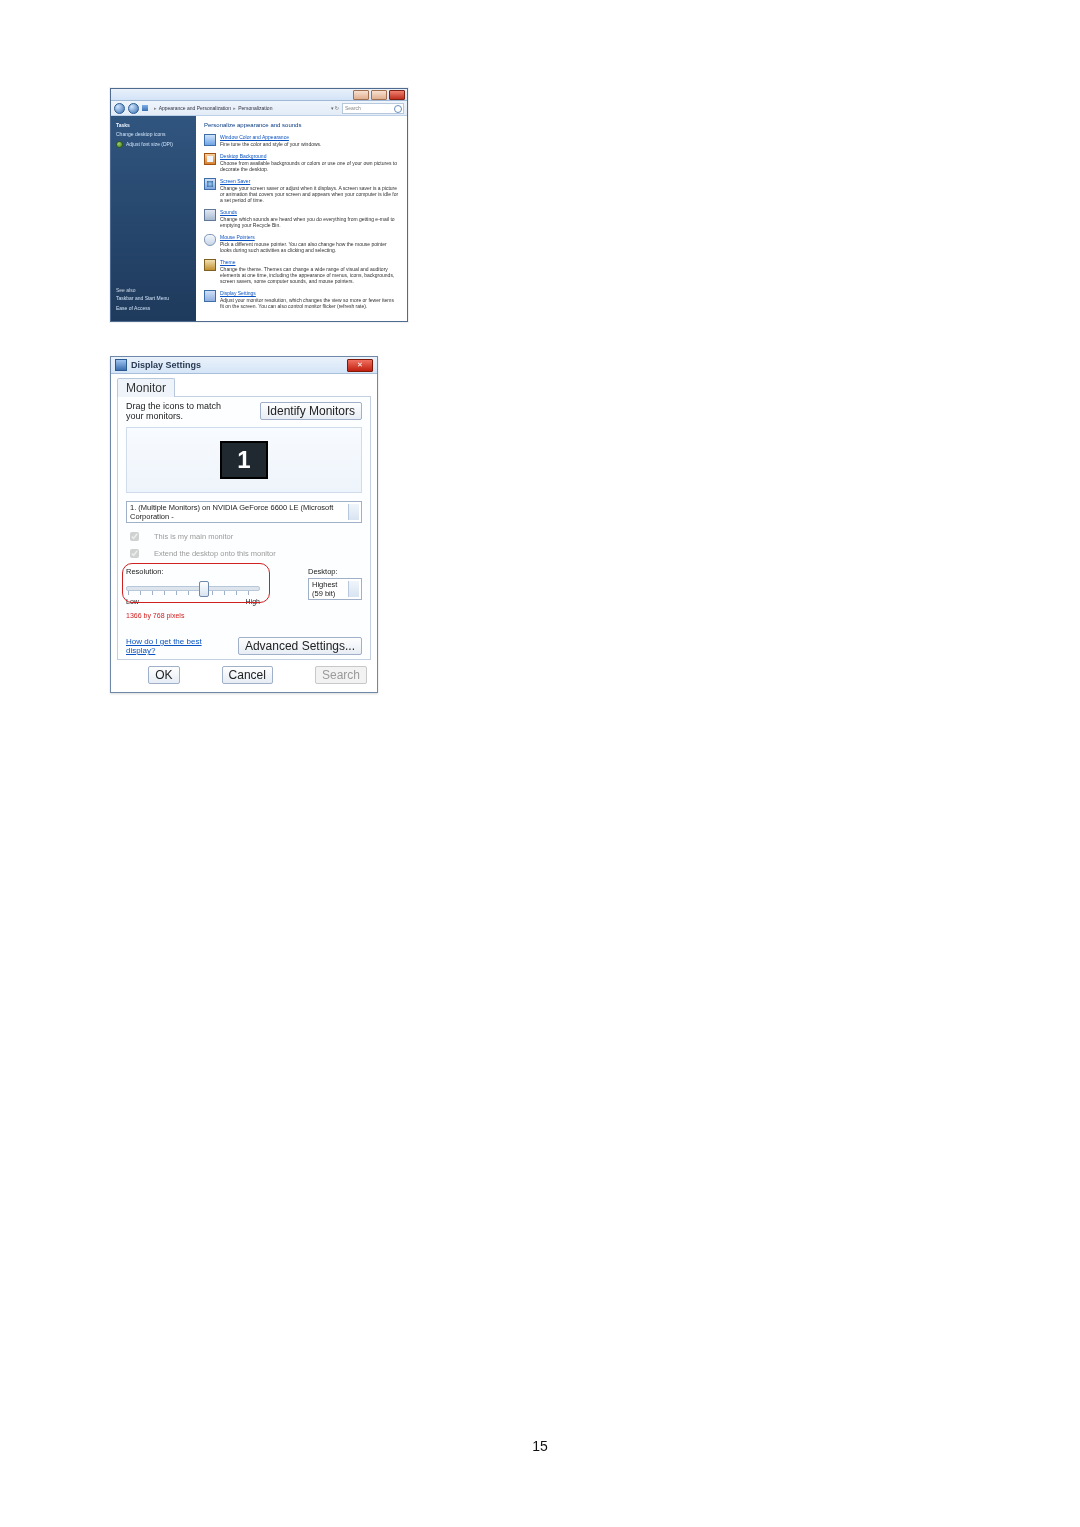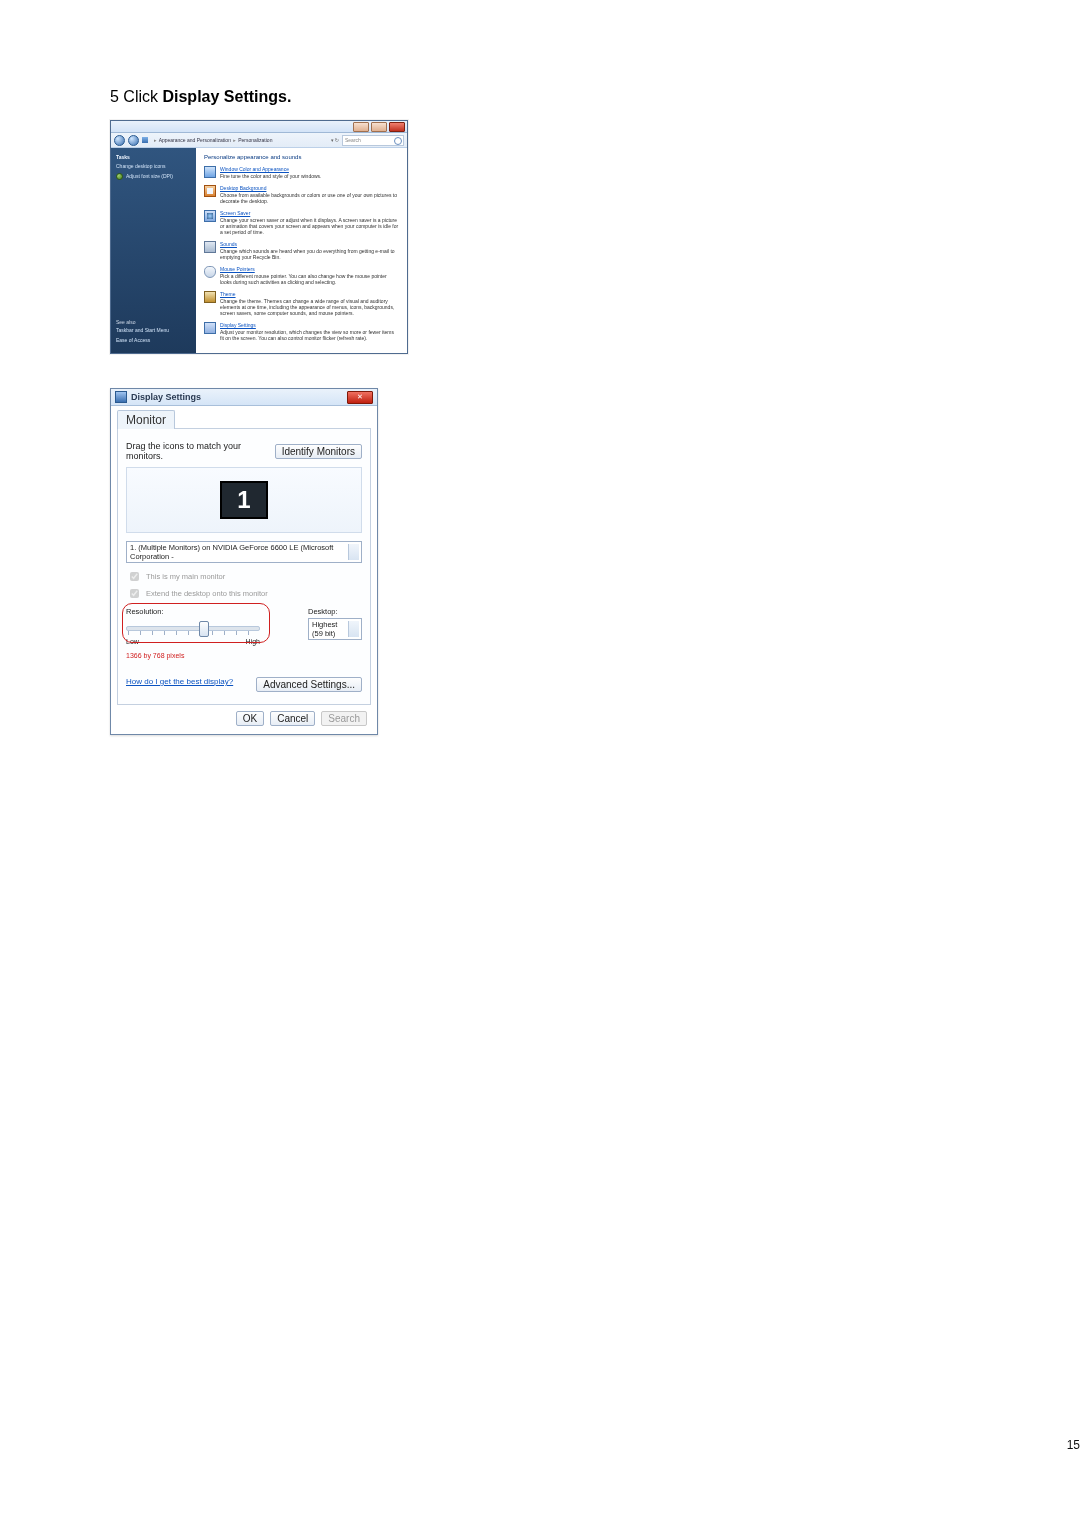--- a/index.html
+++ b/index.html
@@ -168,32 +168,33 @@
   }
   .ds-body { padding: 4px 6px 6px; }
   .ds-tab {
     display: inline-block; padding: 2px 8px;
     background: #eef4fa; border: 1px solid #b8c8dc;
     border-bottom: none; border-radius: 2px 2px 0 0;
     font-size: 12px; color: #333;
   }
   .ds-panel {
     border: 1px solid #c4d0e0;
-    padding: 12px 8px;
+    padding: 4px 8px;
     margin-top: -1px;
     background: #fdfeff;
   }
   .ds-row1 { display: flex; justify-content: space-between; align-items: center; margin-bottom: 6px; }
   .ds-btn {
     padding: 1px 6px;
     background: linear-gradient(#fefefe, #e7edf5);
     border: 1px solid #9fb0c8;
     border-radius: 2px;
-    font-size: 10px; color: #222;
+    font-size: 12px; color: #222;
     white-space: nowrap;
+    margin-left: 36px;
   }
   .ds-btn.disabled { color: #9a9a9a; border-color: #c8c8c8; background: #f2f2f2; }
   .ds-monitor-area {
     height: 64px;
     background: linear-gradient(#f8fbff, #eef4fb);
     border: 1px solid #d0dceb;
     display: flex; align-items: center; justify-content: center;
     margin-bottom: 8px;
   }
   .ds-monitor {
@@ -211,21 +212,21 @@
     font-size: 7.5px; color: #222;
     position: relative; box-sizing: border-box;
     margin-bottom: 6px;
   }
   .ds-combo::after {
     content: ""; position: absolute; right: 2px; top: 2px;
     width: 10px; height: calc(100% - 4px);
     background: linear-gradient(#f0f5fb, #d8e4f2);
     border-left: 1px solid #b8c8dc;
   }
-  .ds-check { display: flex; align-items: center; gap: 4px; font-size: 7.5px; margin-bottom: 2px; }
+  .ds-check { display: flex; align-items: center; gap: 12px; font-size: 7.5px; margin-bottom: 2px; }
   .ds-check input { width: 9px; height: 9px; }
   .ds-check.disabled { color: #9a9a9a; }
   .ds-sliders {
     display: flex; justify-content: space-between; margin-top: 6px; gap: 48px;
   }
   .ds-slider-group { display: flex; flex-direction: column; font-size: 7.5px; }
   .ds-slider-group .lbl { margin-bottom: 2px; }
   .ds-slider {
     width: 134px; height: 18px; position: relative;
   }
@@ -269,32 +270,29 @@
   .ds-help { color: #0b53c1; text-decoration: underline; font-size: 8px; }
   .ds-buttons {
     display: flex; justify-content: flex-end; gap: 6px;
     padding: 6px 4px 2px;
   }
 
   .page-number {
     position: absolute;
     left: 0; width: 1080px;
     top: 1438px;
-    text-align: right;
-    font-size: 12px; color: #111;
+    text-align: center;
+    font-size: 14px; color: #111;
   }
 </style>
 </head>
 <body>
 
 <div class="page">
 
-  <div class="step-line">
-    <span>5</span><span> Click </span><span class="bold">Display Settings.</span>
-  </div>
 
   <div class="cp-window">
     <div class="cp-titlebar">
       <div class="tbtn"></div>
       <div class="tbtn"></div>
       <div class="tbtn close"></div>
     </div>
     <div class="cp-addr">
       <div class="nav-btn"></div>
       <div class="nav-btn"></div>

